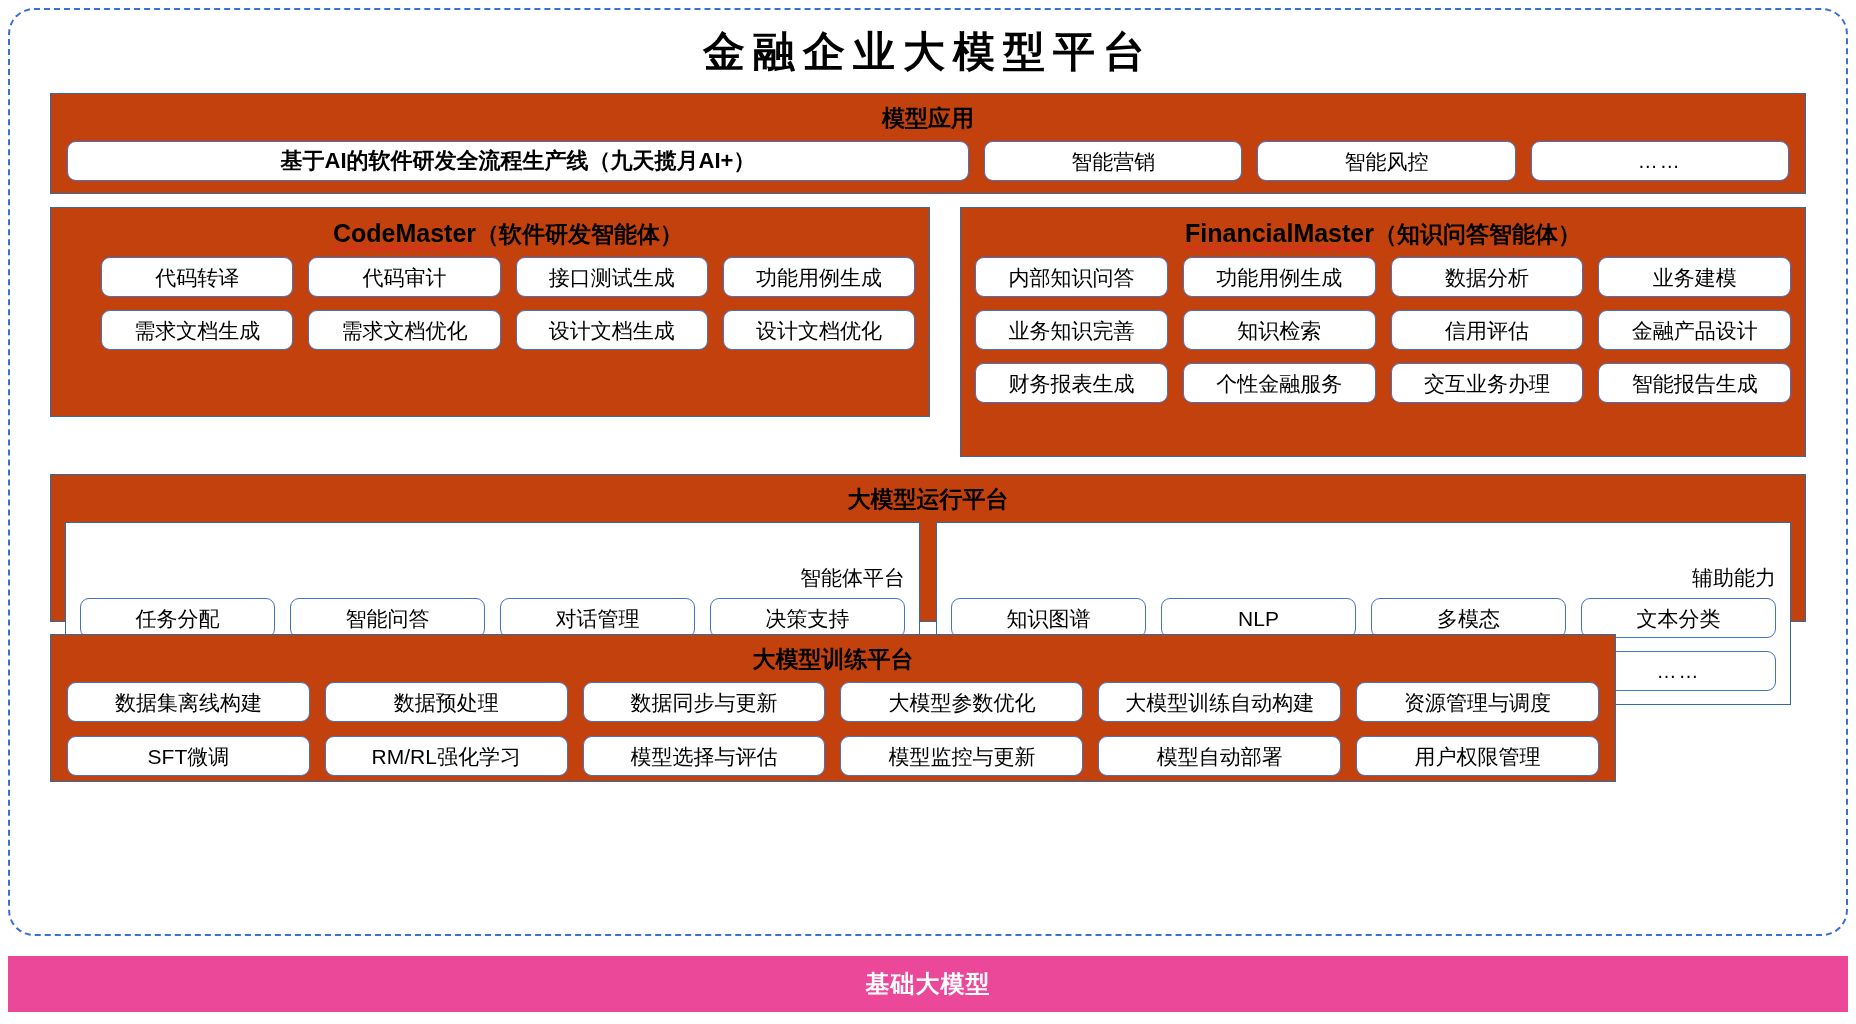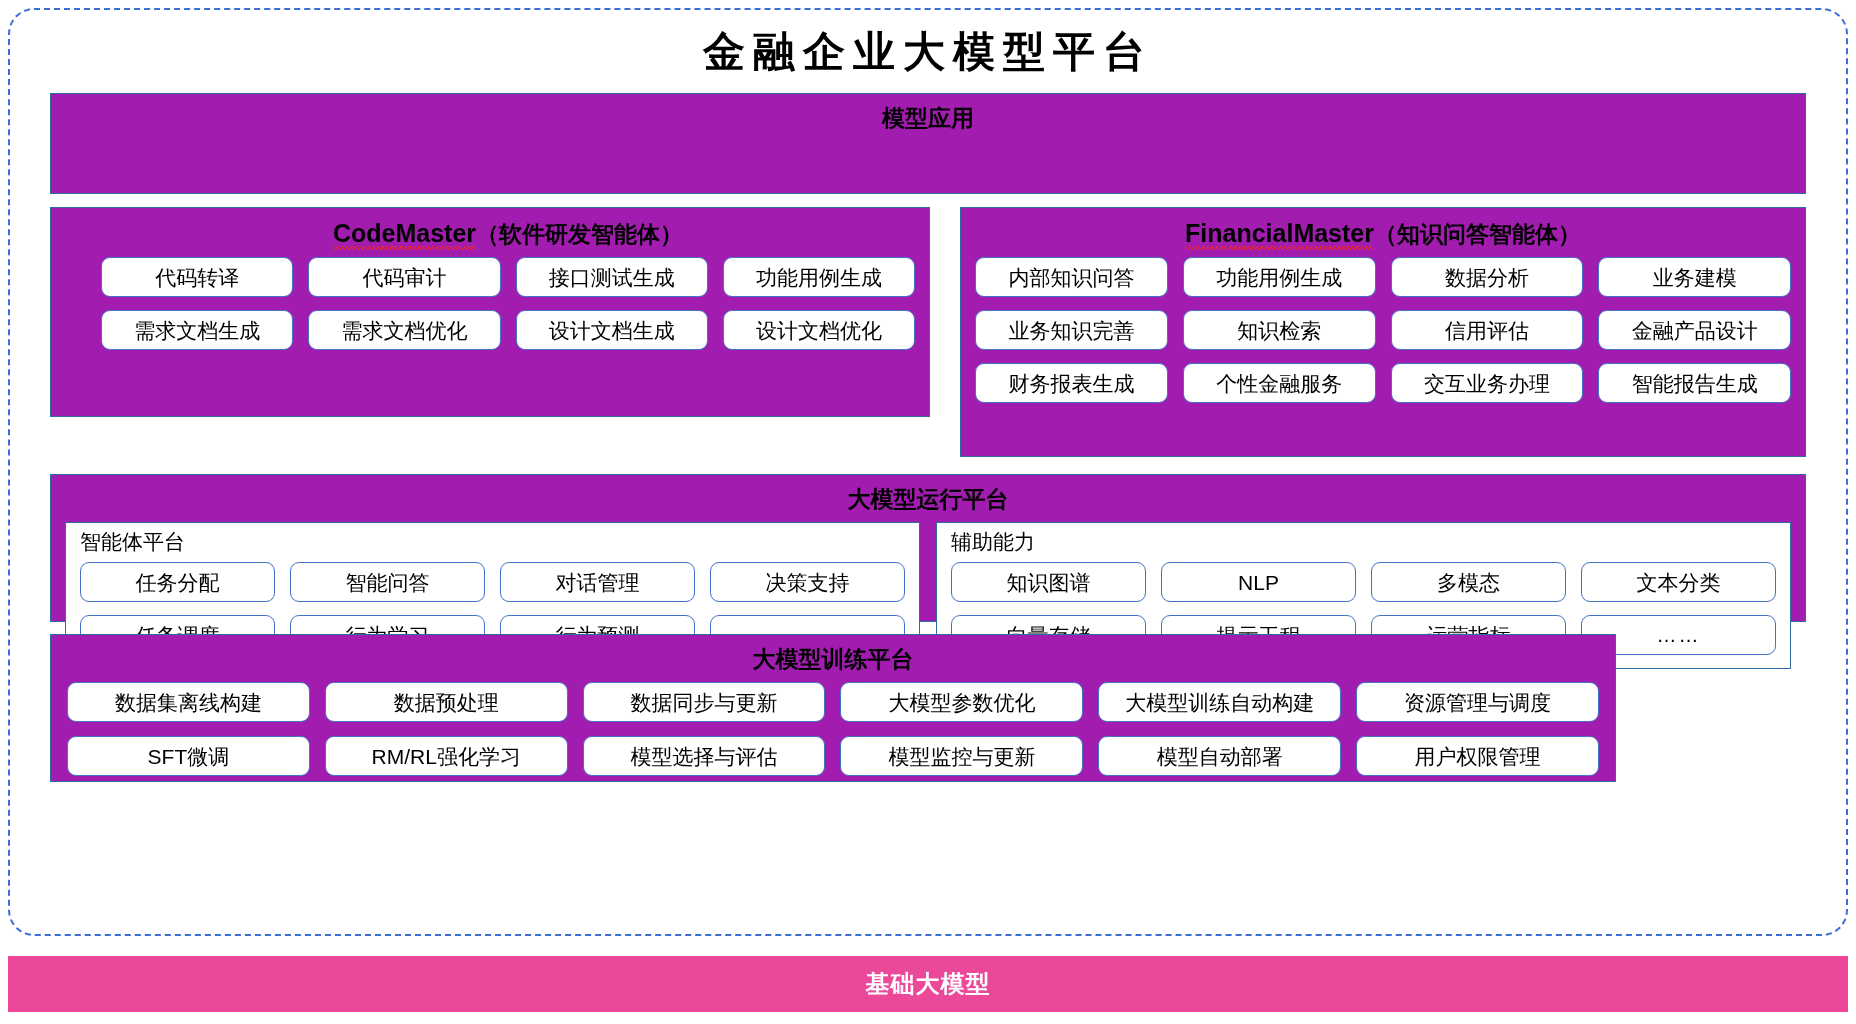--- a/index.html
+++ b/index.html
@@ -43,21 +43,21 @@
     font-weight: 700;
     letter-spacing: 8px;
     color: #000000;
     white-space: nowrap;
   }
 
   
   .section {
     position: absolute;
     border: 1.6px solid #2e6da4;
-    background: #a21caf;
+    background: #c2410c;
   }
 
   .section-title {
     text-align: center;
     font-size: 23px;
     font-weight: 700;
     color: #000000;
     line-height: 1;
     padding-top: 13px;
     padding-bottom: 11px;
@@ -161,26 +161,27 @@
     gap: 16px;
     padding: 0 14px;
   }
   .subpanel {
     flex: 1 1 0;
     border: 1.4px solid #2e6da4;
     background: #ffffff;
     padding: 0 14px 13px 14px;
   }
   .subpanel-title {
-    text-align: left;
+    text-align: right;
     font-size: 21px;
     font-weight: 400;
     color: #000000;
     padding: 8px 0 10px 0;
     line-height: 1;
+    margin-top: 36px;
   }
   .subpanel .chip-row + .chip-row { margin-top: 13px; }
 
   
   #sec-training {
     left: 50px;
     top: 634px;
     width: 1566px;
     height: 148px;
   }
@@ -208,20 +209,26 @@
 <body>
 
 <div class="page">
 
   <div class="outer-frame"></div>
 
   <div class="main-title">金融企业大模型平台</div>
 
   <div class="section" id="sec-model-app">
     <div class="section-title">模型应用</div>
+    <div class="app-rows">
+      <div class="chip bold" id="app-pipeline">基于AI的软件研发全流程生产线（九天揽月AI+）</div>
+      <div class="chip app-small">智能营销</div>
+      <div class="chip app-small">智能风控</div>
+      <div class="chip app-small ellipsis">……</div>
+    </div>
   </div>
 
   <div class="section" id="sec-codemaster">
     <div class="section-title">
       <span class="title-en">CodeMaster</span><span>（软件研发智能体）</span>
     </div>
     <div class="agent-grid">
       <div class="chip-row">
         <div class="chip">代码转译</div>
         <div class="chip">代码审计</div>

